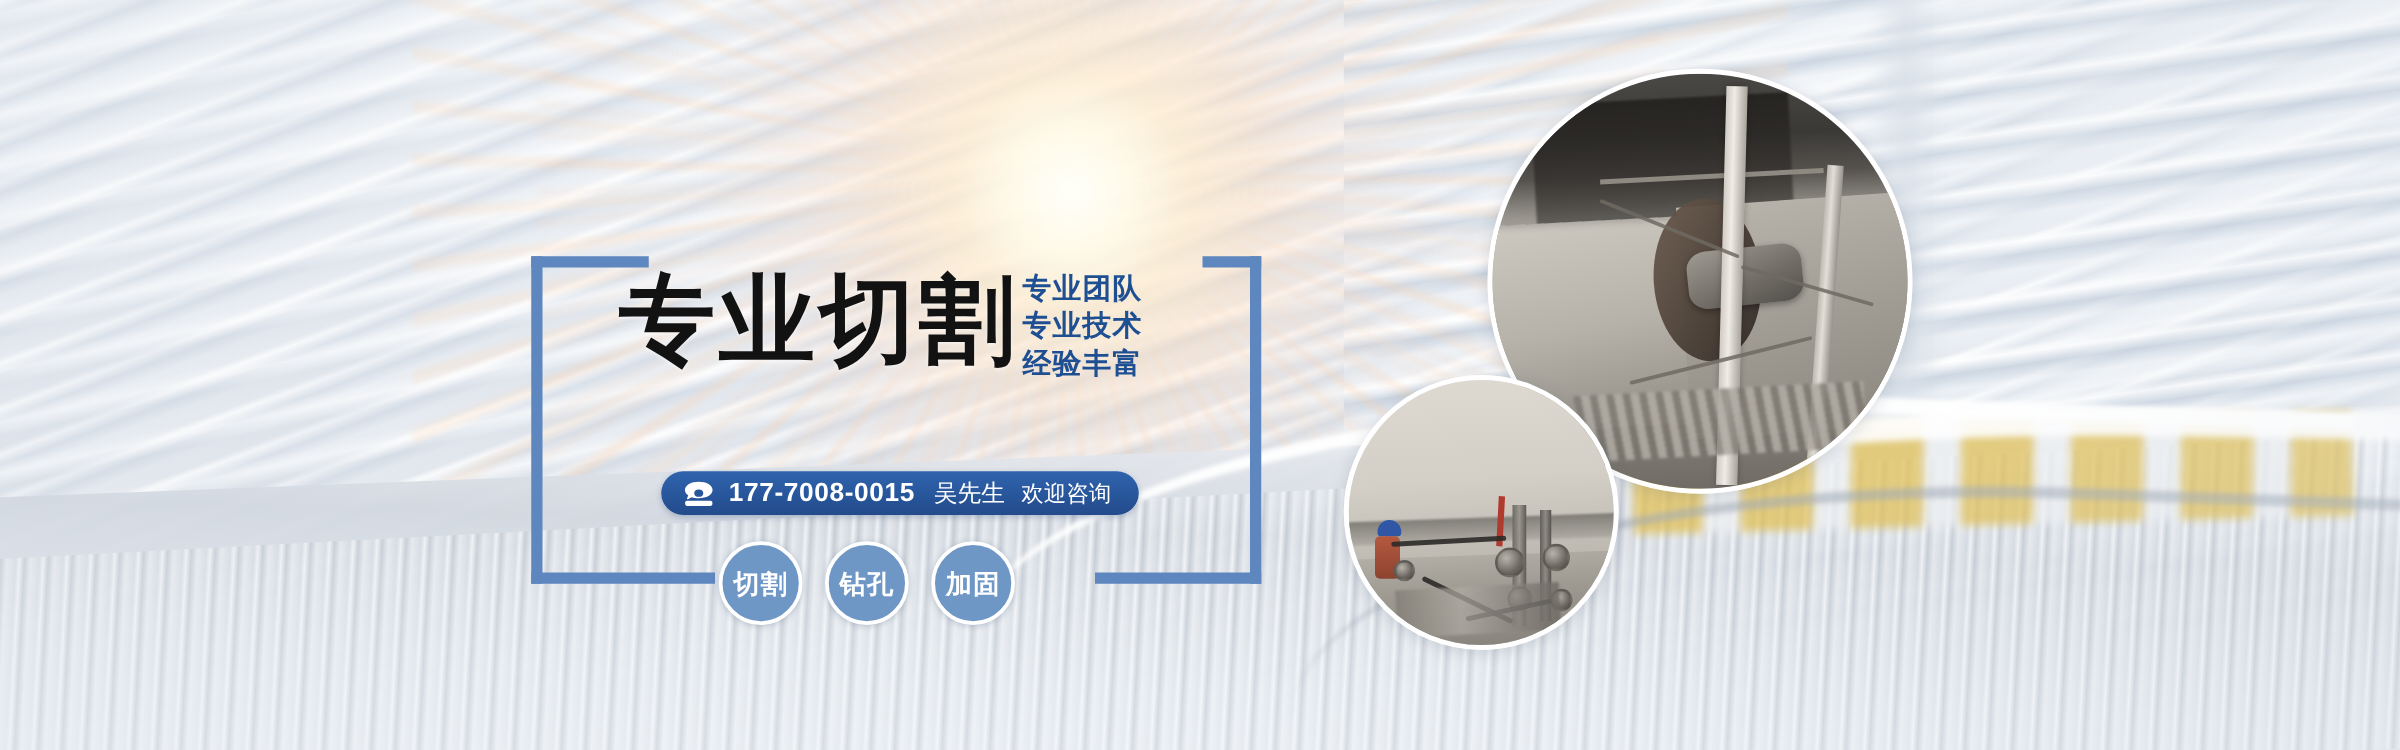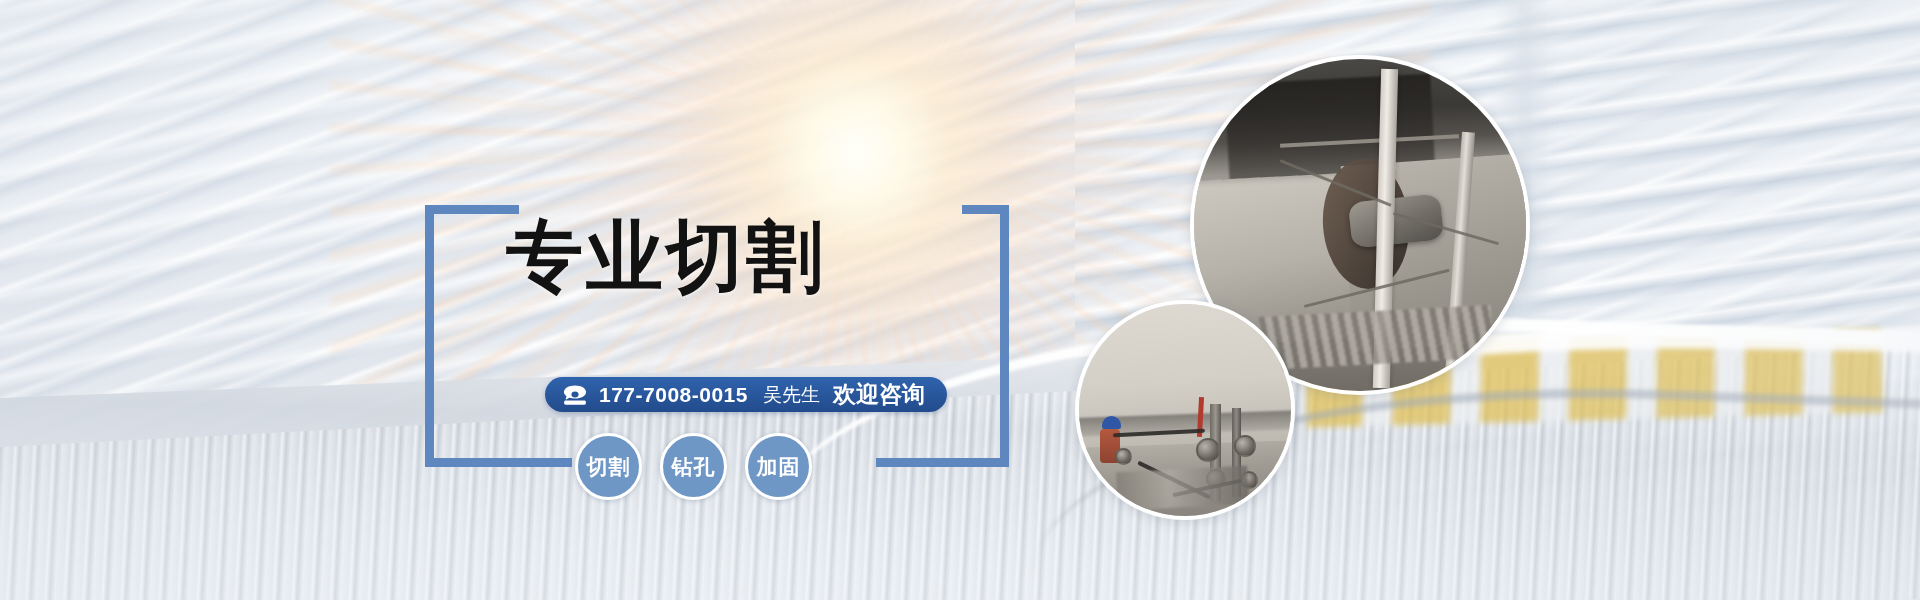--- a/index.html
+++ b/index.html
@@ -420,21 +420,21 @@
     font-size: 46px;
     letter-spacing: 13px;
     color: #5c7ba6;
     font-weight: 300;
     white-space: nowrap;
     line-height: 1;
   }
 
   .headline {
     position: absolute;
-    left: 506px; top: 218px;
+    left: 495px; top: 218px;
     font-size: 77px;
     font-weight: 900;
     color: #121212;
     letter-spacing: 3px;
     line-height: 1;
     white-space: nowrap;
     text-shadow: 0 2px 3px rgba(255,255,255,.55);
   }
 
   .features {
@@ -443,21 +443,21 @@
     color: #1f4f93;
     font-size: 23px;
     font-weight: 700;
     line-height: 30px;
     letter-spacing: 1px;
   }
   .features div { white-space: nowrap; }
 
   .phonebar {
     position: absolute;
-    left: 545px; top: 377px;
+    left: 529px; top: 377px;
     height: 35px;
     padding: 0 22px 0 17px;
     border-radius: 19px;
     background: linear-gradient(180deg, #2f63ad 0%, #28569b 55%, #224b8b 100%);
     display: flex;
     align-items: center;
     gap: 11px;
     box-shadow: 0 2px 5px rgba(40,70,120,.28);
   }
   .phone-icon {
@@ -474,22 +474,22 @@
   }
   .phone-name {
     color: #ffffff;
     font-size: 19px;
     font-weight: 400;
     white-space: nowrap;
     margin-left: 4px;
   }
   .phone-cta {
     color: #ffffff;
-    font-size: 23px;
-    font-weight: 700;
+    font-size: 18px;
+    font-weight: 400;
     white-space: nowrap;
     margin-left: 2px;
   }
 
   .tags {
     position: absolute;
     left: 575px; top: 433px;
     display: flex;
     gap: 18px;
   }
@@ -572,20 +572,25 @@
   <div class="bracket br-h-tl"></div>
   <div class="bracket br-v-left"></div>
   <div class="bracket br-h-tr"></div>
   <div class="bracket br-v-right"></div>
   <div class="bracket br-h-bl"></div>
   <div class="bracket br-h-br"></div>
 
 
   <div class="headline">专业切割</div>
 
+  <div class="features">
+    <div>专业团队</div>
+    <div>专业技术</div>
+    <div>经验丰富</div>
+  </div>
 
   <div class="phonebar">
     <svg class="phone-icon" viewBox="0 0 32 26">
       <path fill="#ffffff" d="M16 1.2c-7.6 0-13.6 3.4-13.6 8.1 0 2.1 1.2 3.9 3.2 5.2l-1.1 3.1c-.2.6.4 1.1.9.8l3.6-2c2 .6 4.4 1 7 1 7.6 0 13.6-3.4 13.6-8.1S23.6 1.2 16 1.2z"></path>
       <ellipse cx="16" cy="12.4" rx="4.4" ry="3.6" fill="#28569b"></ellipse>
       <path fill="#ffffff" d="M4.4 19.8h23.2c1 0 1.8.8 1.8 1.8v1.6c0 1-.8 1.8-1.8 1.8H4.4c-1 0-1.8-.8-1.8-1.8v-1.6c0-1 .8-1.8 1.8-1.8z"></path>
       <circle cx="6.6" cy="7.4" r="2.3" fill="#ffffff"></circle>
       <circle cx="25.4" cy="7.4" r="2.3" fill="#ffffff"></circle>
     </svg>
     <span class="phone-num">177-7008-0015</span>

